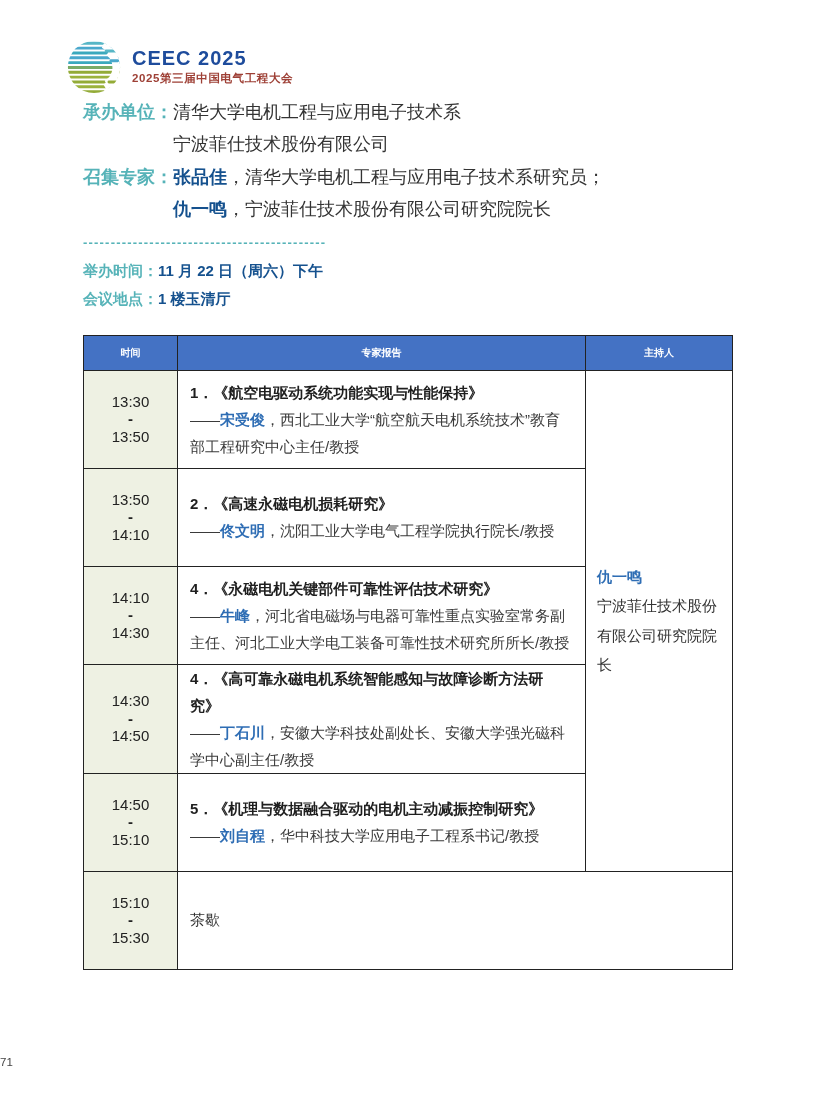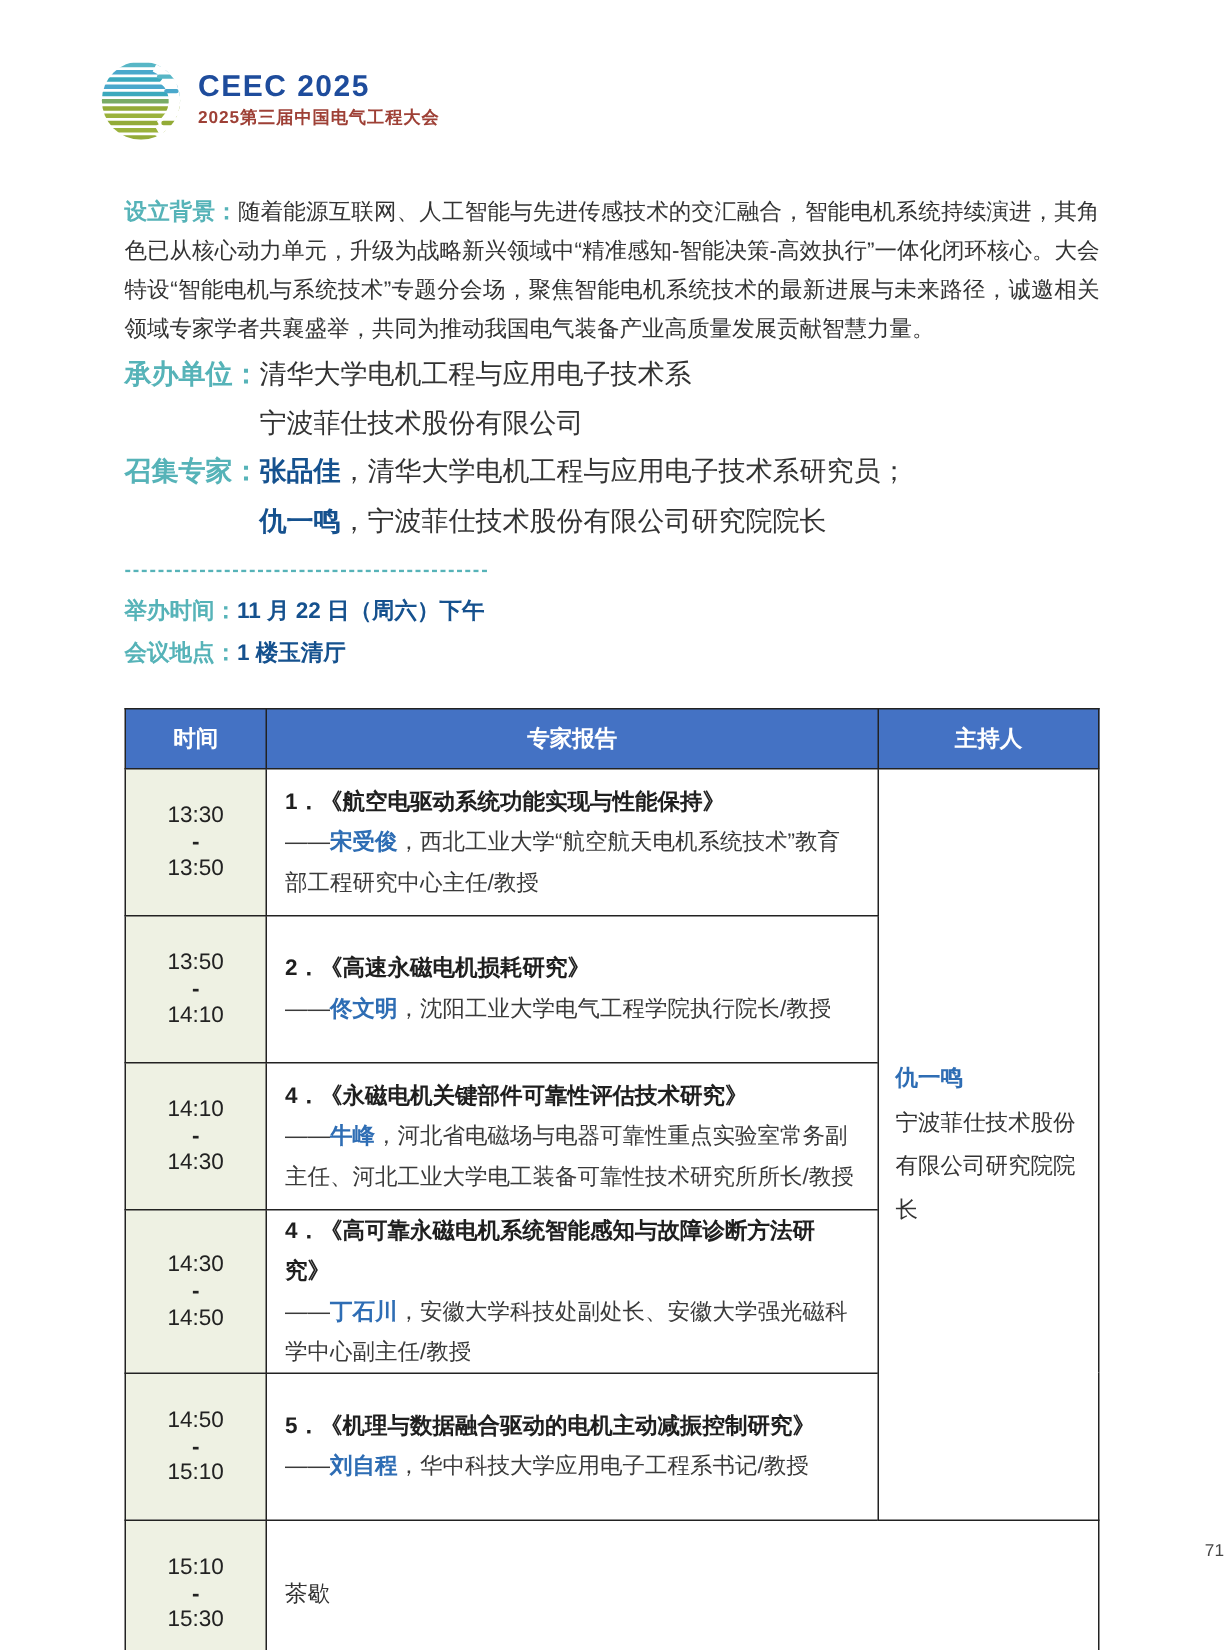--- a/index.html
+++ b/index.html
@@ -28,40 +28,40 @@
   .kv .label { flex:0 0 auto; white-space:nowrap; }
   .kv-val { flex:1; }
   .conv-name { color:#15518e; font-weight:bold; }
   .dashes { color:#56b3b8; font-size:13px; font-weight:bold; letter-spacing:1.2px; margin:9px 0 7px 0; white-space:nowrap; overflow:hidden; width:250px; }
   .kv-line { font-size:15px; line-height:1.9; }
   .navy-val { color:#15518e; font-weight:bold; }
 
   
   table.schedule { border-collapse:collapse; width:650px; margin-top:21px; table-layout:fixed; }
   table.schedule th {
-    background:#4472c4; color:#ffffff; font-size:15px; font-weight:bold;
+    background:#4472c4; color:#ffffff; font-size:10px; font-weight:bold;
     padding:10px 4px; border:1px solid #222;
   }
   table.schedule td { border:1px solid #222; font-size:15px; vertical-align:middle; }
   th.col-time, td.time { width:85px; }
   th.col-mod, td.mod { width:138px; }
   td.time { background:#eef1e3; text-align:center; color:#222; padding:20px 2px; line-height:1.45; }
   td.time .ts { display:block; }
   td.time .tsep { display:block; font-weight:bold; line-height:0.9; }
   td.report { padding:0 12px; line-height:1.8; vertical-align:middle; }
   .rtitle { font-weight:bold; color:#1f1f1f; }
   .rdesc { color:#3a3a3a; }
   .sname { color:#2e6db4; font-weight:bold; }
   td.mod { padding:8px 11px; line-height:1.95; }
   .mod-name { color:#2e6db4; font-weight:bold; display:block; }
   .mod-aff { color:#333; }
   td.break-cell { padding:12px 12px; color:#333; }
 
   
-  .page-number { position:absolute; left:0; right:0; bottom:60px; text-align:right; font-size:11.5px; color:#444; }
+  .page-number { position:absolute; left:0; right:0; bottom:32px; text-align:left; font-size:11.5px; color:#444; }
 </style>
 </head>
 <body>
 
 <div class="page">
 
   <div class="logo-row">
     <svg class="logo-globe" viewBox="0 0 60 60" xmlns="http://www.w3.org/2000/svg" aria-hidden="true">
       <defs>
           <clipPath id="gclip">
@@ -87,23 +87,20 @@
         <rect x="44" y="44" width="11" height="3" rx="1.5" fill="#93ab37"></rect>
       </g>
     </svg>
     <div class="logo-text">
       <div class="logo-title">CEEC 2025</div>
       <div class="logo-subtitle">2025第三届中国电气工程大会</div>
     </div>
   </div>
 
 
-  <p class="bg-para">
-    <span class="label">设立背景：</span><span>随着能源互联网、人工智能与先进传感技术的交汇融合，智能电机系统持续演进，其角色已从核心动力单元，升级为战略新兴领域中“精准感知-智能决策-高效执行”一体化闭环核心。大会特设“智能电机与系统技术”专题分会场，聚焦智能电机系统技术的最新进展与未来路径，诚邀相关领域专家学者共襄盛举，共同为推动我国电气装备产业高质量发展贡献智慧力量。</span>
-  </p>
 
   <div class="kv">
     <span class="label">承办单位：</span>
     <div class="kv-val">
       <div>清华大学电机工程与应用电子技术系</div>
       <div>宁波菲仕技术股份有限公司</div>
     </div>
   </div>
 
   <div class="kv">

